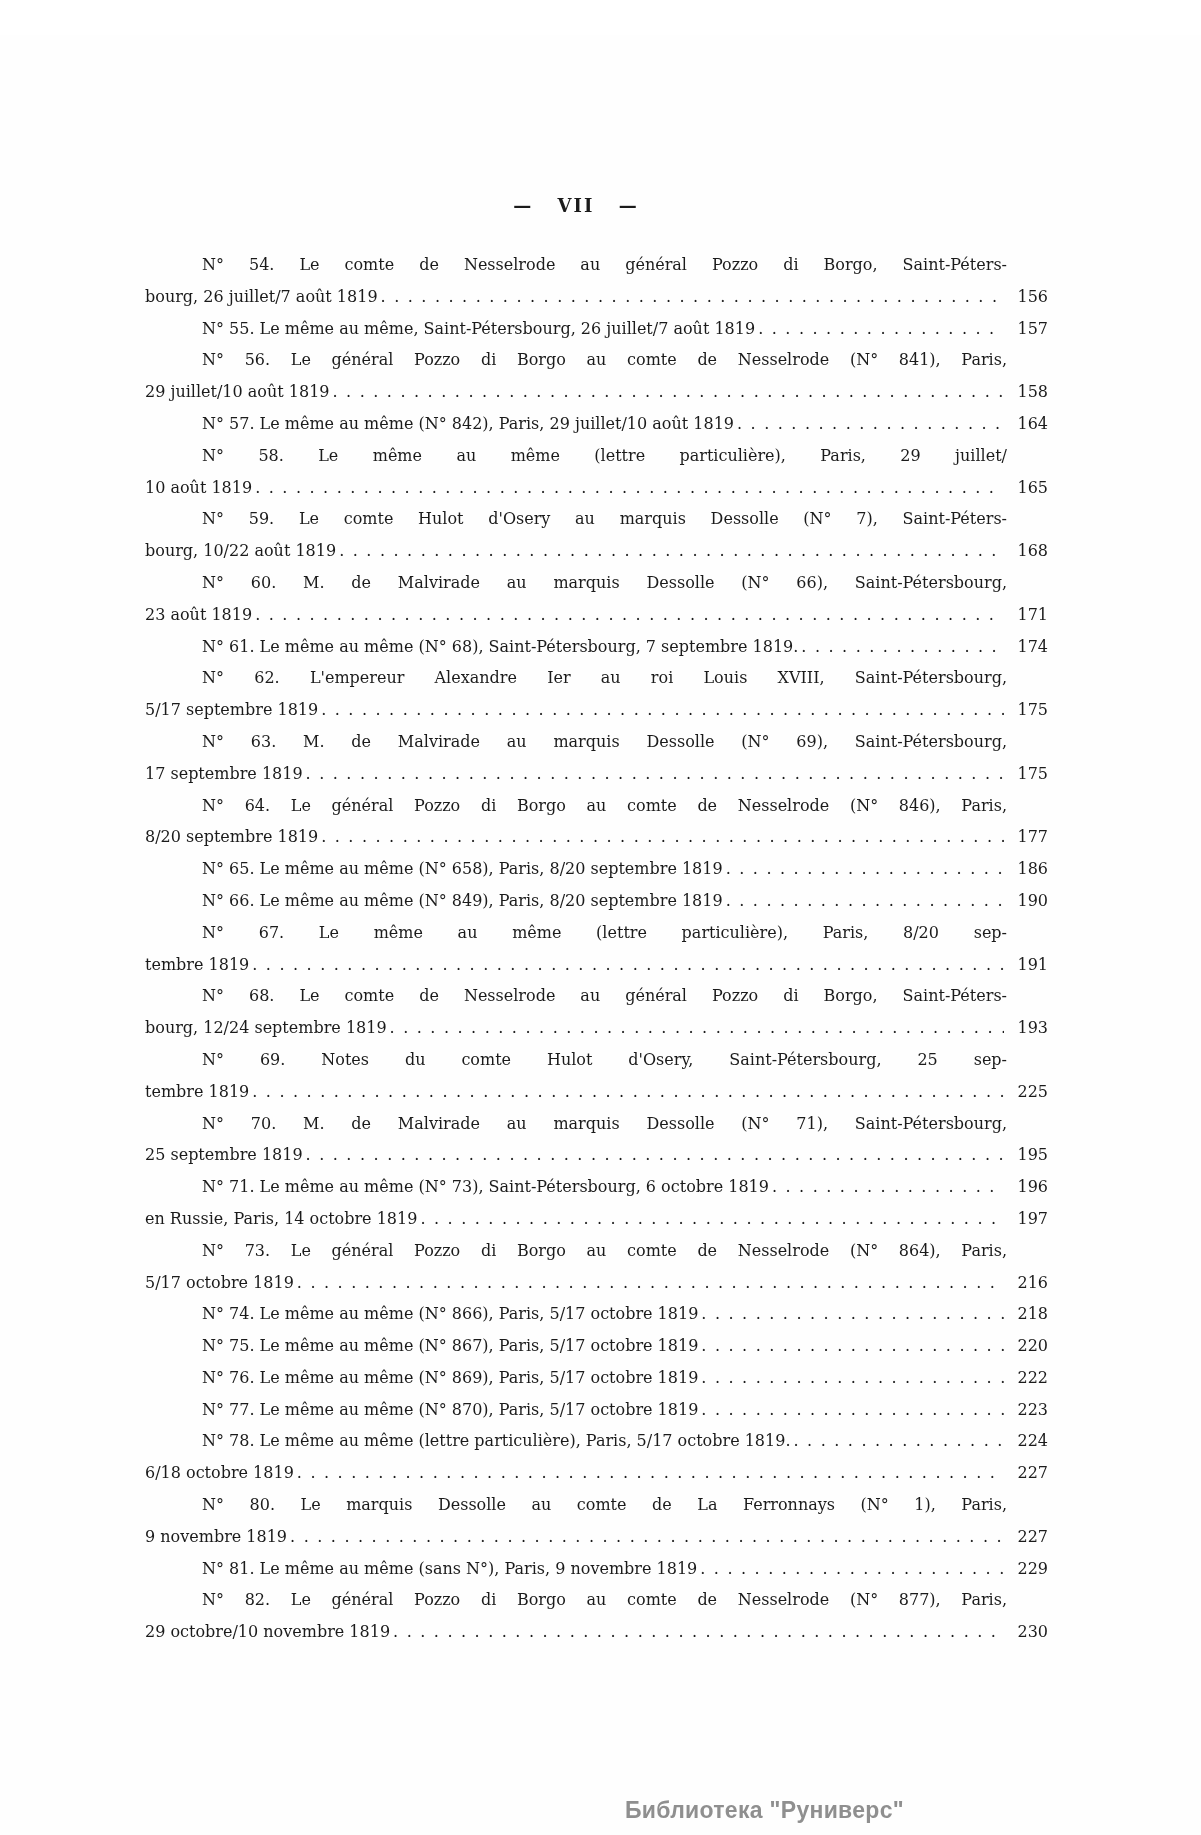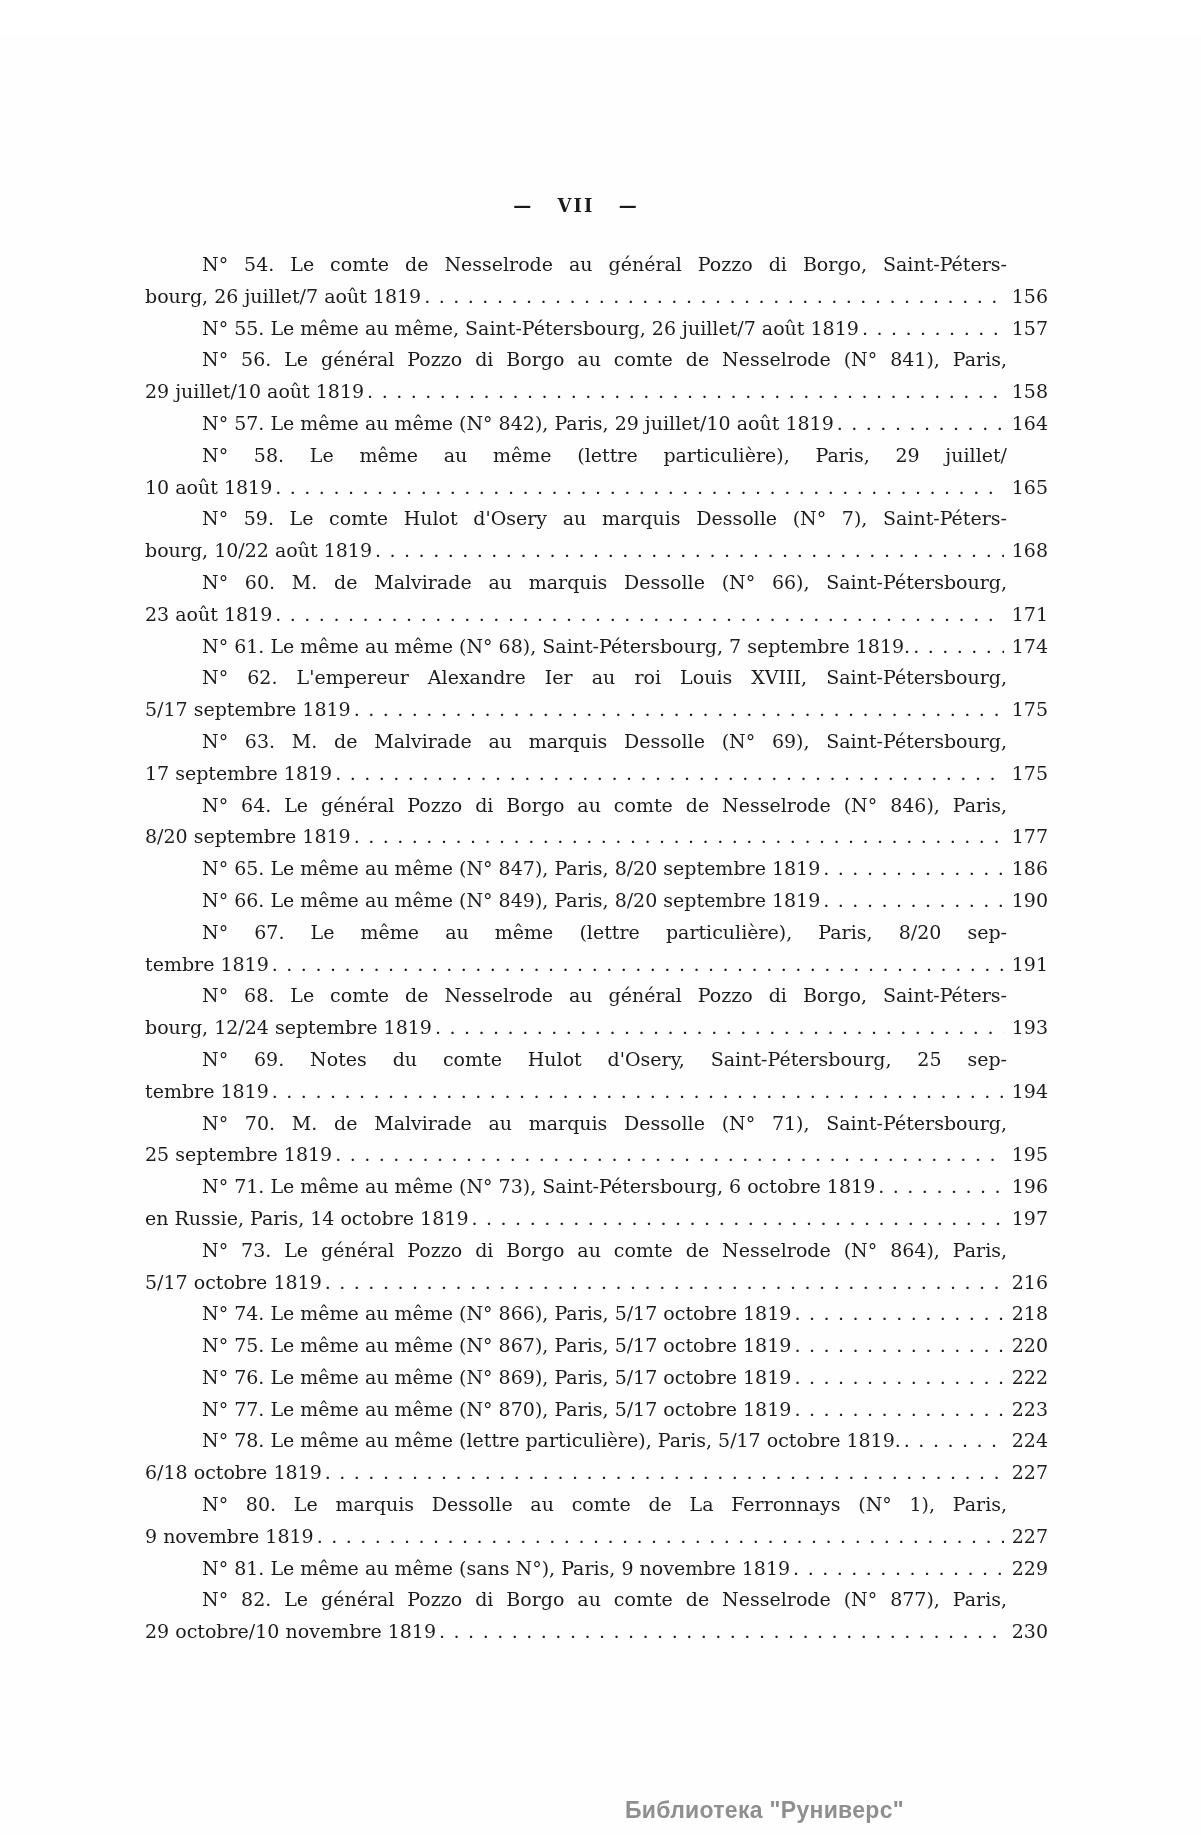--- a/index.html
+++ b/index.html
@@ -27,21 +27,21 @@
     width: 862px;
     text-align: center;
     font-size: 18px;
     font-weight: bold;
     letter-spacing: 2px;
     word-spacing: 16px;
     line-height: 26px;
     margin-bottom: 30px;
   }
   .entries {
-    font-size: 19px;
+    font-size: 16px;
     line-height: 31.8px;
   }
   .entry {
     margin: 0;
   }
   .line {
     box-sizing: border-box;
   }
   .line.just {
     width: 862px;
@@ -176,21 +176,21 @@
         <div class="entry">
           <div class="line just first">N° 64. Le général Pozzo di Borgo au comte de Nesselrode (N° 846), Paris,</div>
           <div class="line last">
             <span class="txt">8/20 septembre 1819</span>
             <span class="leader"></span>
             <span class="pg">177</span>
           </div>
         </div>
         <div class="entry">
           <div class="line last first">
-            <span class="txt">N° 65. Le même au même (N° 847), Paris, 8/20 septembre 1819</span>
+            <span class="txt">N° 65. Le même au même (N° 658), Paris, 8/20 septembre 1819</span>
             <span class="leader"></span>
             <span class="pg">186</span>
           </div>
         </div>
         <div class="entry">
           <div class="line last first">
             <span class="txt">N° 66. Le même au même (N° 849), Paris, 8/20 septembre 1819</span>
             <span class="leader"></span>
             <span class="pg">190</span>
           </div>
@@ -209,21 +209,21 @@
             <span class="txt">bourg, 12/24 septembre 1819</span>
             <span class="leader"></span>
             <span class="pg">193</span>
           </div>
         </div>
         <div class="entry">
           <div class="line just first">N° 69. Notes du comte Hulot d'Osery, Saint-Pétersbourg, 25 sep-</div>
           <div class="line last">
             <span class="txt">tembre 1819</span>
             <span class="leader"></span>
-            <span class="pg">194</span>
+            <span class="pg">225</span>
           </div>
         </div>
         <div class="entry">
           <div class="line just first">N° 70. M. de Malvirade au marquis Dessolle (N° 71), Saint-Pétersbourg,</div>
           <div class="line last">
             <span class="txt">25 septembre 1819</span>
             <span class="leader"></span>
             <span class="pg">195</span>
           </div>
         </div>

